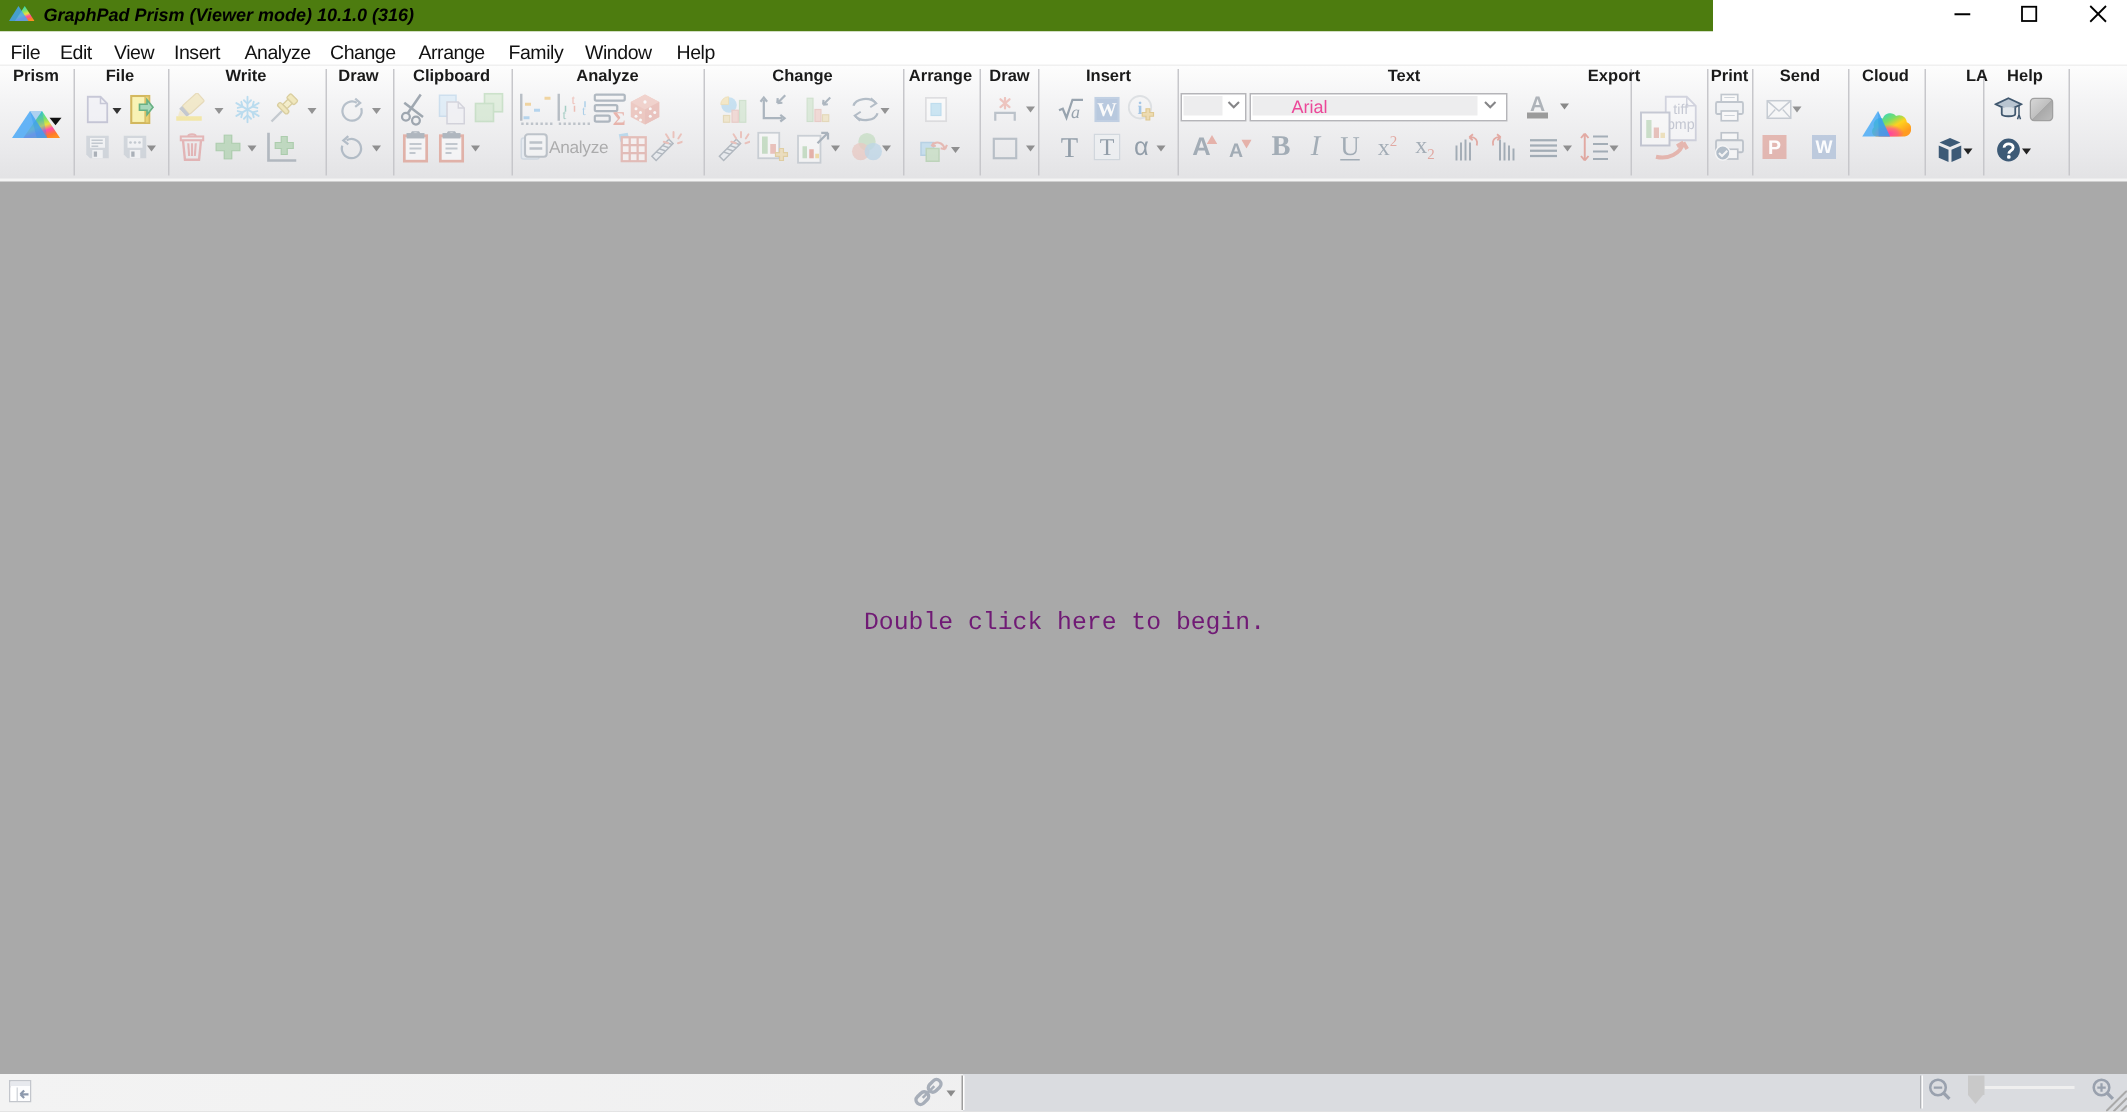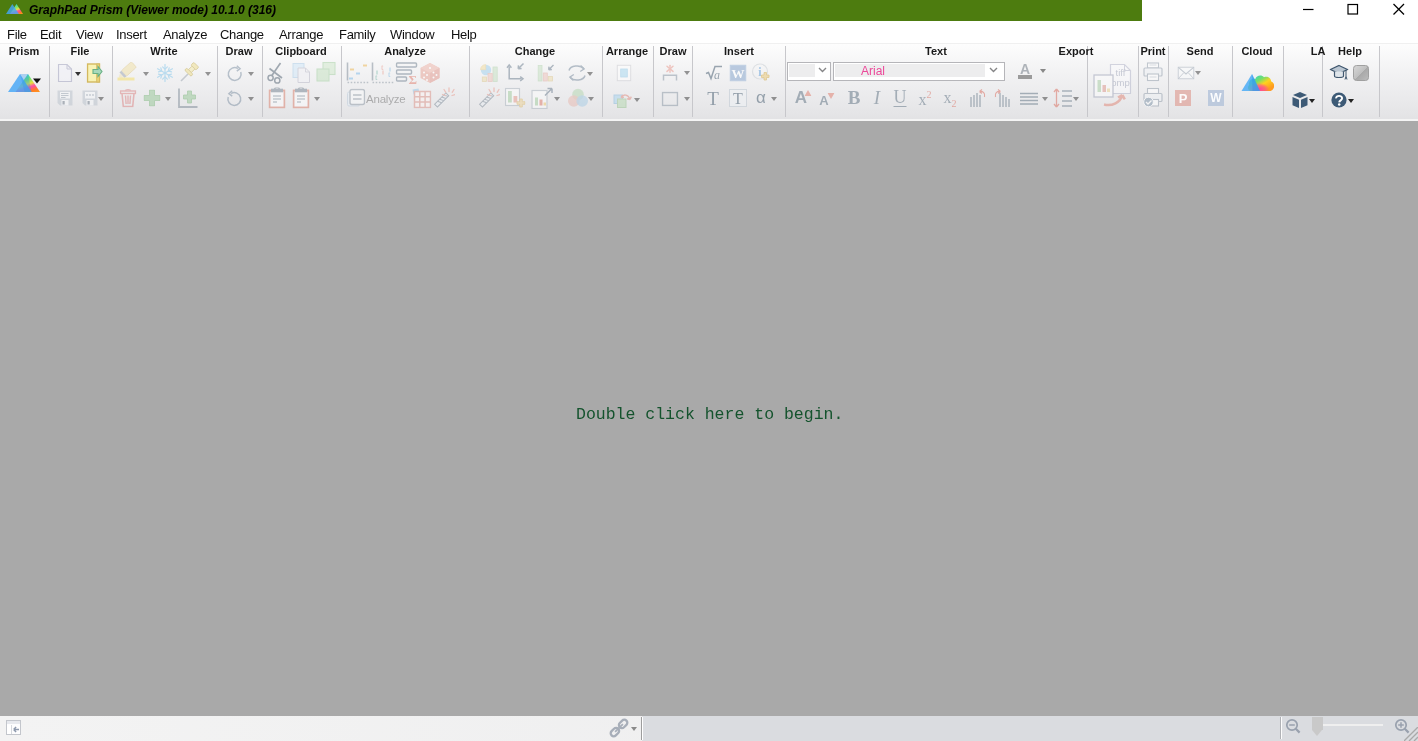--- a/index.html
+++ b/index.html
@@ -15,21 +15,21 @@
 
 #toolbar{position:absolute;left:0;top:43px;width:1418px;height:77px;background:linear-gradient(#fdfdfd,#f4f4f5 30%,#e9e9eb 75%,#e2e2e4);border-top:1px solid #f0f0f0;}
 #toolbar-bottom{position:absolute;left:0;top:119px;width:1418px;height:2px;background:#f4f4f4;}
 .sep{position:absolute;top:46px;height:71px;width:1px;background:#c7c7cb;}
 .glabel{position:absolute;top:45px;font-size:11px;color:#1a1a1a;transform:translateX(-50%);white-space:nowrap;font-weight:bold;}
 .icon{position:absolute;transform:translate(-50%,-50%);}
 .dd{position:absolute;width:0;height:0;border-left:3.5px solid transparent;border-right:3.5px solid transparent;border-top:4.5px solid #777;transform:translate(-50%,-50%);}
 .dim{opacity:0.5;}
 
 #canvas{position:absolute;left:0;top:121px;width:1418px;height:595px;background:#a9a9a9;}
-#dbl{position:absolute;left:576px;top:284px;font-family:"Liberation Mono",monospace;font-size:16.5px;color:#14532d;white-space:pre;}
+#dbl{position:absolute;left:576px;top:284px;font-family:"Liberation Mono",monospace;font-size:16.5px;color:#701a75;white-space:pre;}
 
 #statusbar{position:absolute;left:0;top:716px;width:1418px;height:25px;background:linear-gradient(90deg,#f3f3f3,#ededee 80%,#e9e9eb);}
 #status-right{position:absolute;left:642px;top:716px;width:776px;height:25px;background:#dadce0;}
 .vline{position:absolute;width:1px;background:#9b9b9b;}
 </style>
 </head>
 <body>
 <div id="app">
 
   <div id="titlebar">

